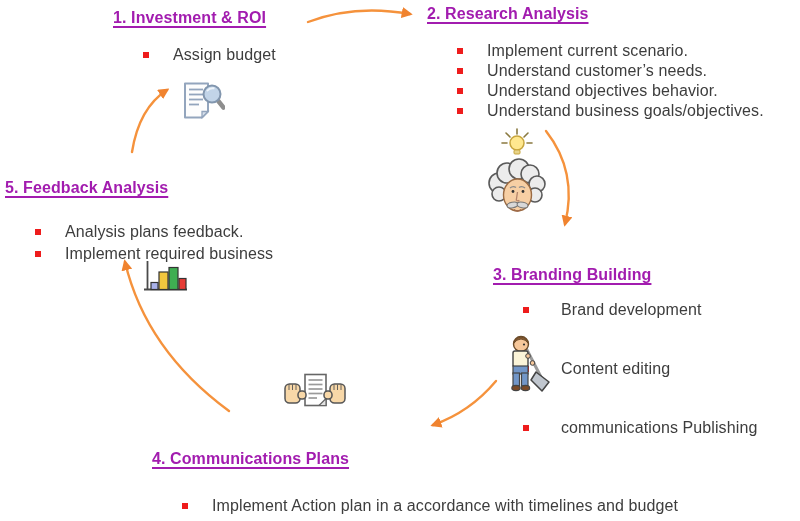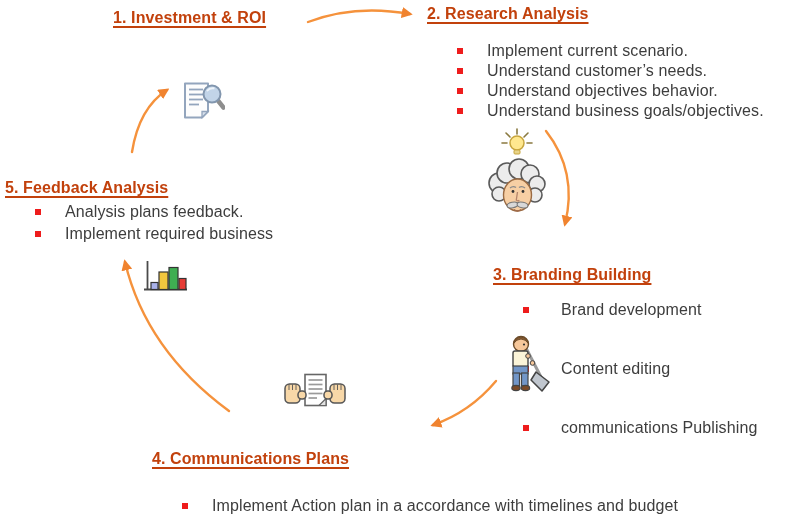--- a/index.html
+++ b/index.html
@@ -4,21 +4,21 @@
 <style>
   html,body{margin:0;padding:0;background:#fff;}
   .canvas{
     position:relative;width:800px;height:521px;background:#ffffff;overflow:hidden;
     font-family:"Liberation Sans",sans-serif;
   }
   .arrows{position:absolute;left:0;top:0;pointer-events:none;}
   .icon{position:absolute;}
   .step{position:absolute;}
   .step-title{
-    margin:0;font-size:16px;font-weight:bold;color:#c2410c;
+    margin:0;font-size:16px;font-weight:bold;color:#a21caf;
     text-decoration:underline;text-decoration-thickness:1.5px;text-underline-offset:3px;
     letter-spacing:.1px;white-space:nowrap;
   }
   .rows{display:flex;flex-direction:column;}
   .row{display:flex;align-items:center;height:20px;}
   .rows.tall .row{height:22px;}
   .sq{
     width:6px;height:6px;background:#ee1c1c;margin-left:30px;flex:0 0 auto;
   }
   .txt{
@@ -41,20 +41,26 @@
       <path d="M308,22 Q355,4 410,14" marker-end="url(#ah)"></path>
       <path d="M546,131 Q578,172 565,224" marker-end="url(#ah)"></path>
       <path d="M496,381 Q470,412 433,425" marker-end="url(#ah)"></path>
       <path d="M229,411 Q146,350 125,262" marker-end="url(#ah)"></path>
       <path d="M132,152 Q139,108 167,90" marker-end="url(#ah)"></path>
     </g>
   </svg>
 
   <section class="step" style="left:113px;top:9px;">
     <h2 class="step-title">1. Investment &amp; ROI</h2>
+    <div class="rows" style="margin-top:18px;">
+      <div class="row">
+        <span class="sq"></span>
+        <span class="txt">Assign budget</span>
+      </div>
+    </div>
   </section>
 
   <section class="step" style="left:427px;top:5px;">
     <h2 class="step-title">2. Research Analysis</h2>
     <div class="rows" style="margin-top:18px;">
       <div class="row">
         <span class="sq"></span>
         <span class="txt">Implement current scenario.</span>
       </div>
       <div class="row">
@@ -95,21 +101,21 @@
     <div class="rows" style="margin-top:28px;">
       <div class="row">
         <span class="sq"></span>
         <span class="txt">Implement Action plan in a accordance with timelines and budget</span>
       </div>
     </div>
   </section>
 
   <section class="step" style="left:5px;top:179px;">
     <h2 class="step-title">5. Feedback Analysis</h2>
-    <div class="rows tall" style="margin-top:4px;">
+    <div class="rows tall" style="margin-top:24px;">
       <div class="row">
         <span class="sq"></span>
         <span class="txt">Analysis plans feedback.</span>
       </div>
       <div class="row">
         <span class="sq"></span>
         <span class="txt">Implement required business</span>
       </div>
     </div>
   </section>

